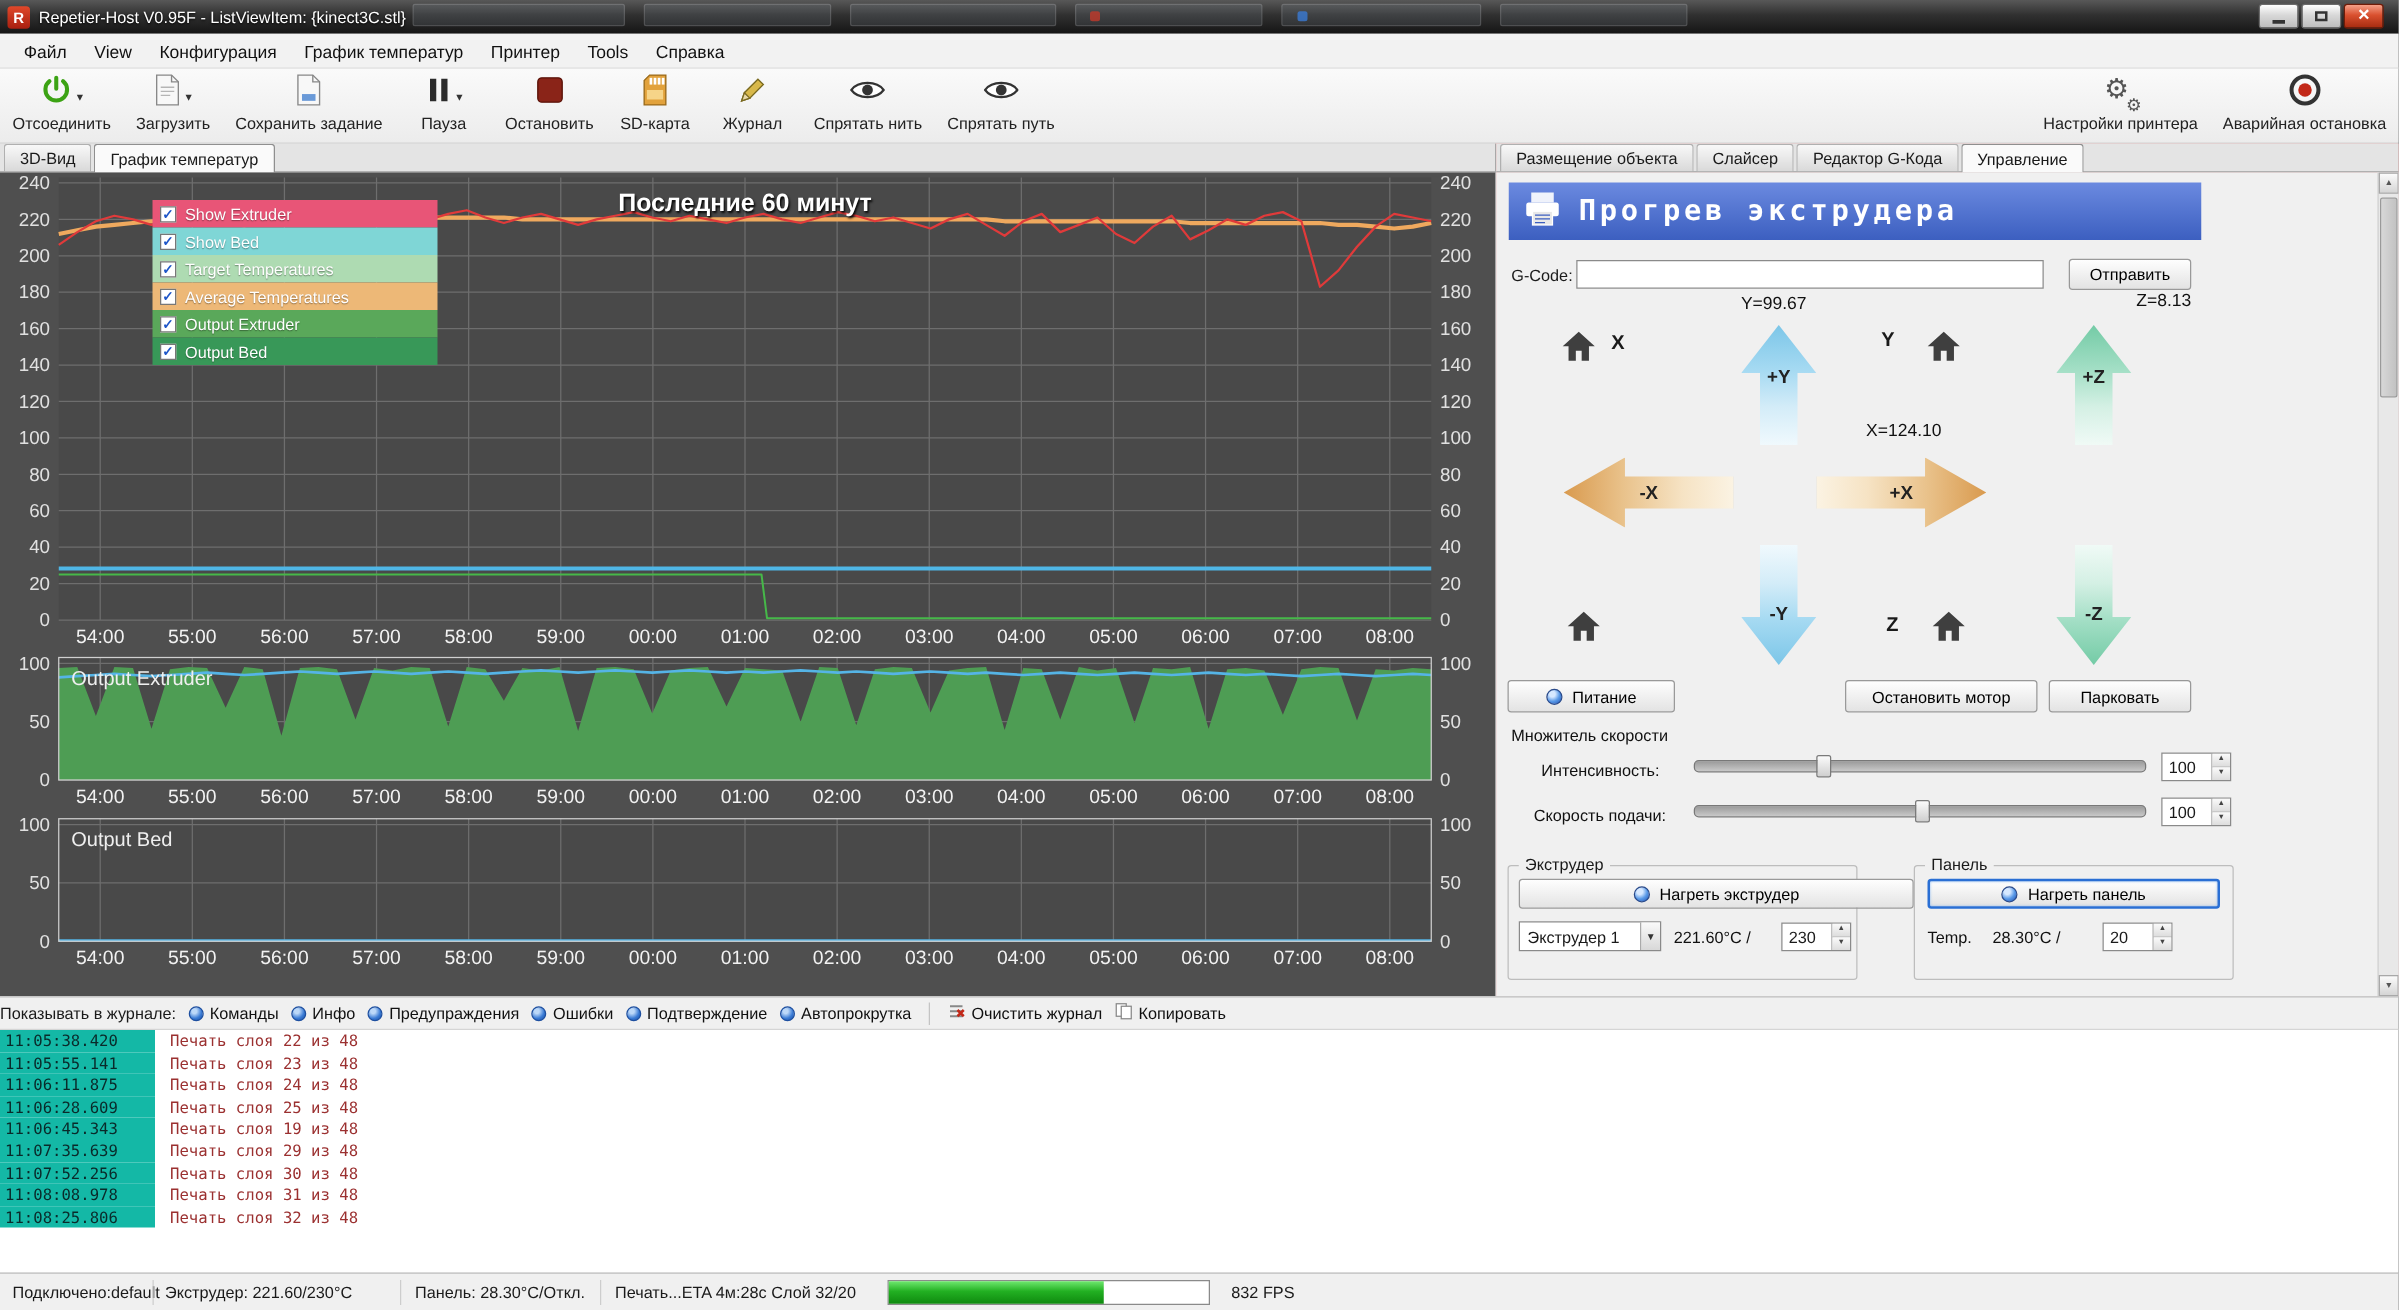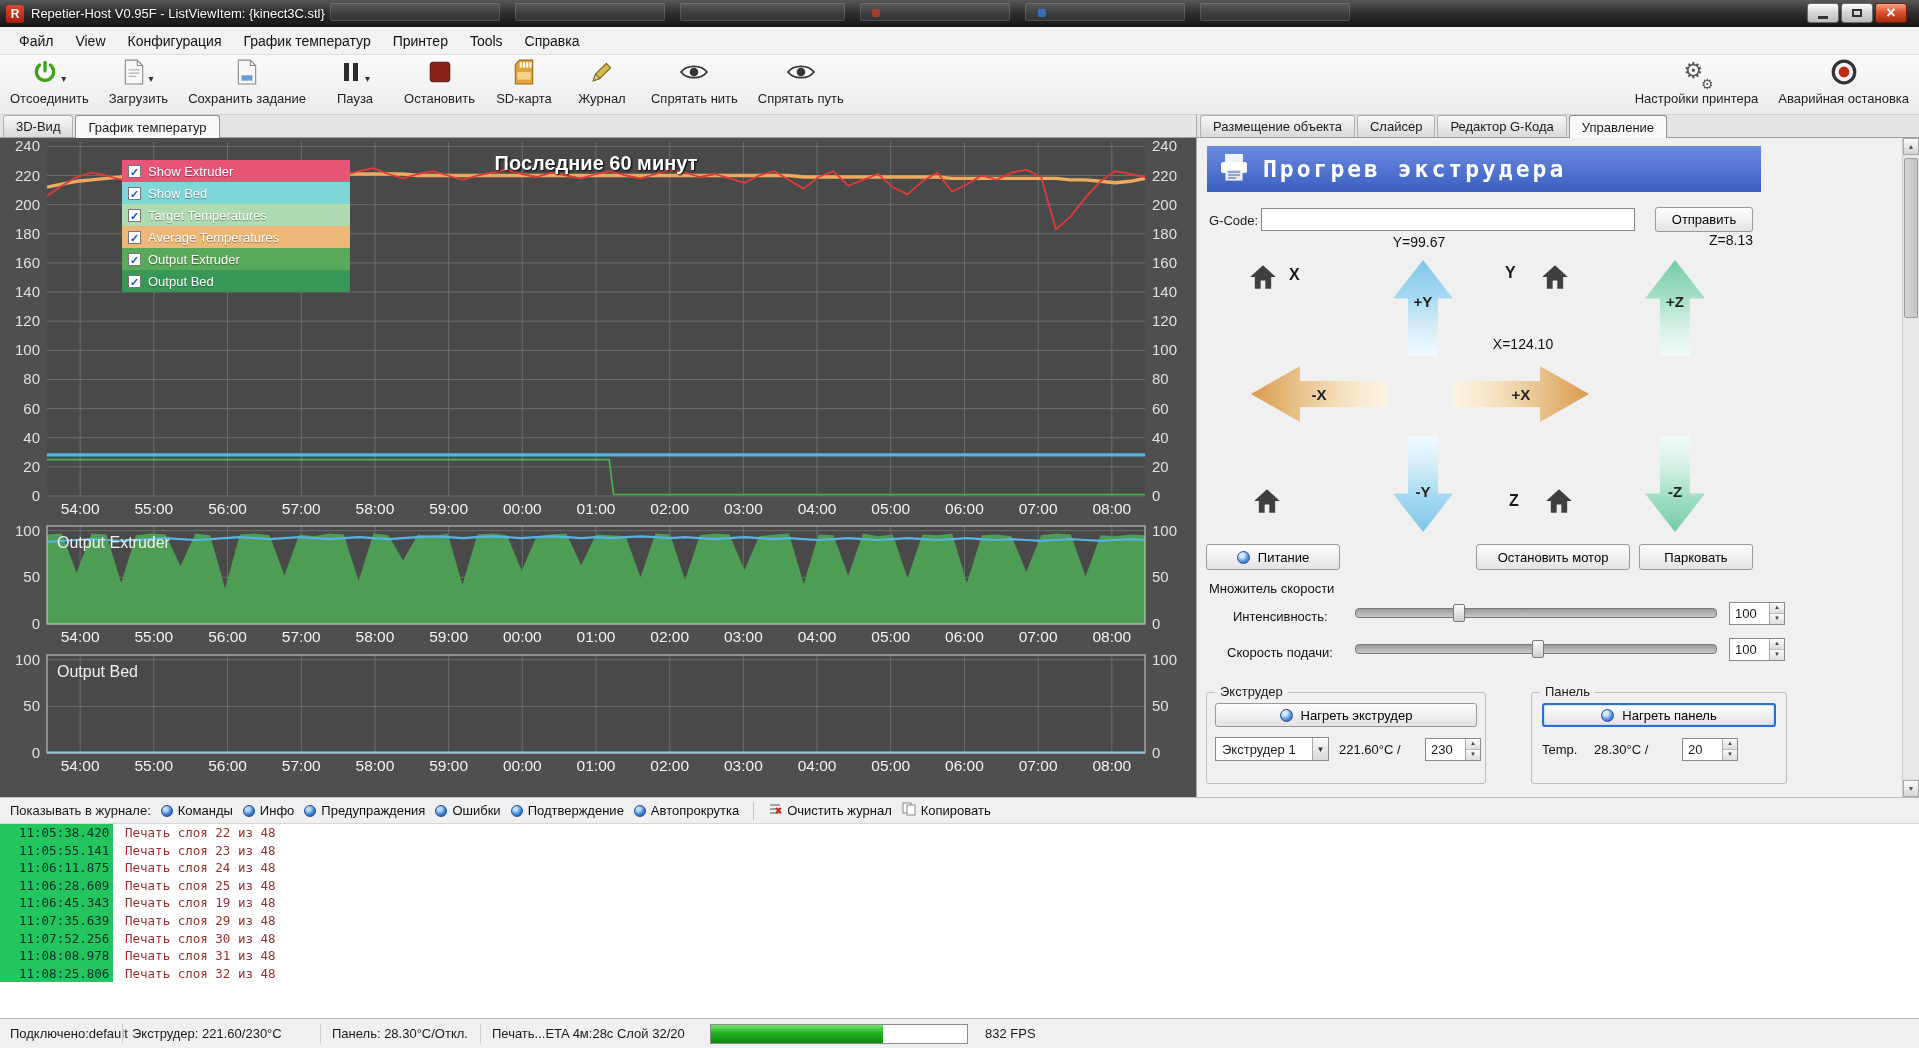--- a/index.html
+++ b/index.html
@@ -88,29 +88,29 @@
   .groupbox{position:absolute;border:1px solid #bdbdbd;border-radius:3px}
   .grouplabel{position:absolute;top:-9px;left:8px;background:#f0f0f0;padding:0 5px;font-size:13px}
   .dd{position:absolute;height:24px;background:#fff;border:1px solid #8a8a8a;display:flex;align-items:center;font-size:13px}
   .dd .dd-text{flex:1;padding-left:6px}
   .dd .dd-btn{width:16px;height:100%;background:linear-gradient(#fafafa,#d8d8d8);border-left:1px solid #aaa;font-size:8px;display:flex;align-items:center;justify-content:center;color:#333}
   .vscroll{position:absolute;right:1px;top:0;width:17px;height:659px;background:#e8e8e8;border-left:1px solid #cfcfcf}
   .vs-btn{position:absolute;left:0;width:16px;height:17px;background:linear-gradient(#fbfbfb,#d5d5d5);border:1px solid #a8a8a8;font-size:7px;text-align:center;line-height:15px;color:#555}
   .vs-thumb{position:absolute;left:1px;top:20px;width:14px;height:160px;background:linear-gradient(90deg,#d8d8d8,#c2c2c2);border:1px solid #9a9a9a;border-radius:2px}
 
   
-  .logbar{position:absolute;left:0;top:797px;width:1919px;height:27px;background:#f0f0f0;border-top:1px solid #bdbdbd;border-bottom:1px solid #d5d5d5;display:flex;align-items:center;padding-left:10px;gap:10px}
+  .logbar{position:absolute;left:0;top:797px;width:1919px;height:27px;background:#f0f0f0;border-top:1px solid #bdbdbd;border-bottom:1px solid #d5d5d5;display:flex;align-items:center;padding-left:0;gap:10px}
   .logbar-label{font-size:13px}
   .log-filters{display:flex;gap:10px}
   .log-filter,.log-tool{display:flex;align-items:center;gap:5px;font-size:13px;background:transparent;border:none;font-family:"Liberation Sans",sans-serif;color:#111}
   .orb{width:12px;height:12px;border-radius:50%;background:radial-gradient(circle at 35% 30%,#bcd8f8 0 20%,#3a7bd5 60%,#1d4fa0 100%);border:1px solid #1d4fa0;display:inline-block}
   .logsep{width:1px;height:18px;background:#c4c4c4;margin:0 4px}
   .loglist{position:absolute;left:0;top:824px;width:1919px;height:194px;background:#fff;overflow:hidden;font-family:"DejaVu Sans Mono",monospace}
   .log-row{display:flex;height:17.6px;line-height:17.6px;font-size:12.5px}
-  .log-time{width:113px;background:#22c55e;color:#0a2a2a;padding-left:19px}
+  .log-time{width:124px;background:#14b8a6;color:#0a2a2a;padding-left:4px}
   .log-msg{color:#9b3030;padding-left:12px}
 
   
   .statusbar{position:absolute;left:0;top:1018px;width:1919px;height:30px;background:#f0f0f0;border-top:1px solid #bdbdbd;font-size:13px}
   .sseg{position:absolute;top:7px;white-space:nowrap}
   .progress{position:absolute;left:710px;top:5px;width:258px;height:20px;border:1px solid #8a8a8a;background:#fff}
   .progress .fill{height:100%;background:linear-gradient(180deg,#6ee76e,#22b022 45%,#0f8a0f)}
   .ssep{position:absolute;top:5px;width:1px;height:20px;background:#cdcdcd}
 </style>
 </head>
@@ -561,21 +561,21 @@
         <div class="spin" style="left:532px;top:500px">
             <span class="spin-val">100</span>
             <span class="spin-btns">
               <span>▲</span>
               <span>▼</span>
             </span>
           </div>
 
         <div class="groupbox" style="left:9px;top:554px;width:280px;height:92px">
           <span class="grouplabel">Экструдер</span>
-          <button class="btn" style="left:8px;top:10px;width:262px;height:24px">
+          <button class="btn" style="left:8px;top:10px;width:316px;height:24px">
               <span class="led"></span>
               <span>Нагреть экструдер</span>
             </button>
           <div class="dd" style="left:8px;top:44px;width:114px">
               <span class="dd-text">Экструдер 1</span>
               <span class="dd-btn">
                 <span>▼</span>
               </span>
             </div>
           <span class="ctl-label" style="left:132px;top:49px">221.60°C /</span>

